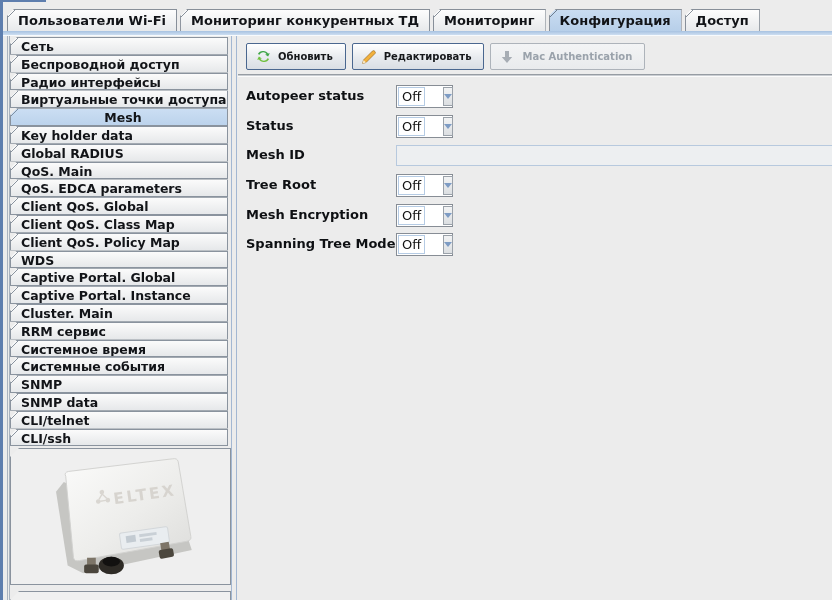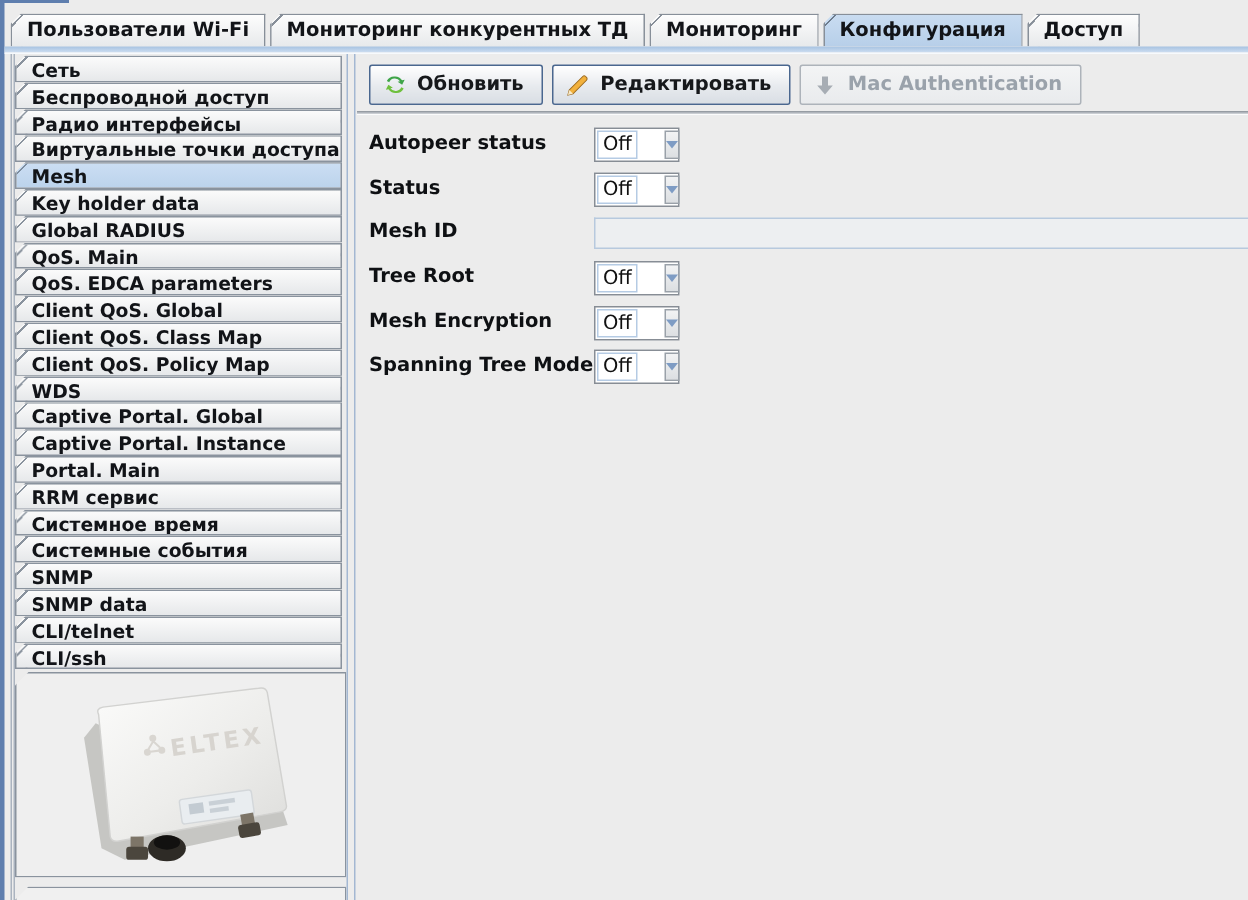--- a/index.html
+++ b/index.html
@@ -41,20 +41,21 @@
     height:17.8px; line-height:15px; padding:1px 2px 0 10px; font-size:12.5px; font-weight:bold;
     white-space:nowrap; overflow:hidden; border:1px solid #8a939e; cursor:default;
     background:
       linear-gradient(135deg, rgba(0,0,0,0) 4.3px, #8a939e 4.3px 5.6px, rgba(0,0,0,0) 5.6px),
       linear-gradient(#fbfbfb,#e6e8ea);
   }
   .side-item.selected {
     background:
       linear-gradient(135deg, rgba(0,0,0,0) 4.3px, #7e8ea0 4.3px 5.6px, rgba(0,0,0,0) 5.6px),
       linear-gradient(#cbdef3,#bcd3ec);
+    text-align: center;
   }
 
   
   .device-box {
     position:absolute; left:10px; top:448px; width:221px; height:137px;
     border:1px solid #8a939e; background:#efefef;
     clip-path:polygon(9px 0,100% 0,100% 100%,0 100%,0 9px);
     display:flex; align-items:center; justify-content:center;
   }
   .device-box2 {
@@ -67,21 +68,21 @@
   .vsep { position:absolute; top:36px; bottom:0; width:1px; background:#a3b7d2; }
   .vsep.v1 { left:231px; } .vsep.v2 { left:236px; }
 
   
   .content { position:absolute; left:238px; top:36px; right:0; bottom:0; background:#ececec; }
   .toolbar { position:absolute; left:8px; top:7px; display:flex; gap:6px; }
   .tb-btn {
     display:inline-flex; align-items:center; gap:7px; height:27px; padding:0 12px 0 8px;
     border:1px solid #4a678f; border-radius:2px; cursor:default;
     background:linear-gradient(#ffffff,#e7eaee 55%,#d9dee4);
-    font-family:inherit; font-size:13px; font-weight:bold; color:#16181b; white-space:nowrap;justify-content:center;
+    font-family:inherit; font-size:10px; font-weight:bold; color:#16181b; white-space:nowrap;justify-content:center;
   }
   .tb-btn.disabled { border-color:#adb3ba; color:#9aa2ab;
     background:linear-gradient(#f3f4f5,#e9ebed); }
   .tb-icon { display:inline-flex; width:16px; height:16px; align-items:center; justify-content:center; }
   .toolbar-sep { position:absolute; left:0; right:0; top:38px; height:3px;
     background:#c9cdd2; border-top:1px solid #969ca3; border-bottom:1px solid #fbfbfb; }
 
   
   .form { position:absolute; inset:0; }
   .frow { position:absolute; left:8px; right:0; height:24px; }
@@ -122,21 +123,21 @@
     <div class="side-item cut">Key holder data</div>
     <div class="side-item cut">Global RADIUS</div>
     <div class="side-item cut">QoS. Main</div>
     <div class="side-item cut">QoS. EDCA parameters</div>
     <div class="side-item cut">Client QoS. Global</div>
     <div class="side-item cut">Client QoS. Class Map</div>
     <div class="side-item cut">Client QoS. Policy Map</div>
     <div class="side-item cut">WDS</div>
     <div class="side-item cut">Captive Portal. Global</div>
     <div class="side-item cut">Captive Portal. Instance</div>
-    <div class="side-item cut">Portal. Main</div>
+    <div class="side-item cut">Cluster. Main</div>
     <div class="side-item cut">RRM сервис</div>
     <div class="side-item cut">Системное время</div>
     <div class="side-item cut">Системные события</div>
     <div class="side-item cut">SNMP</div>
     <div class="side-item cut">SNMP data</div>
     <div class="side-item cut">CLI/telnet</div>
     <div class="side-item cut">CLI/ssh</div>
   </div>
 
 <div class="device-box">

